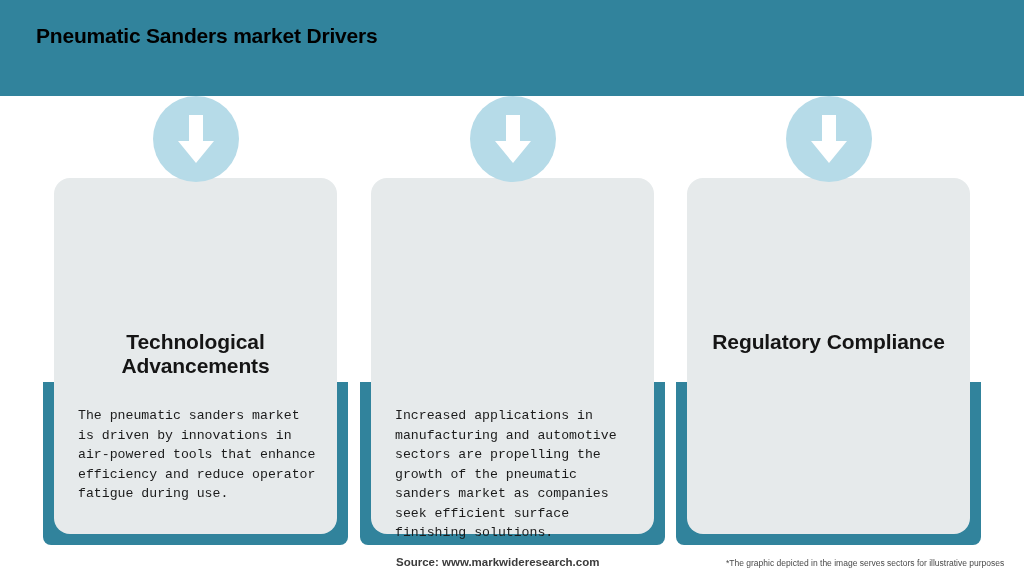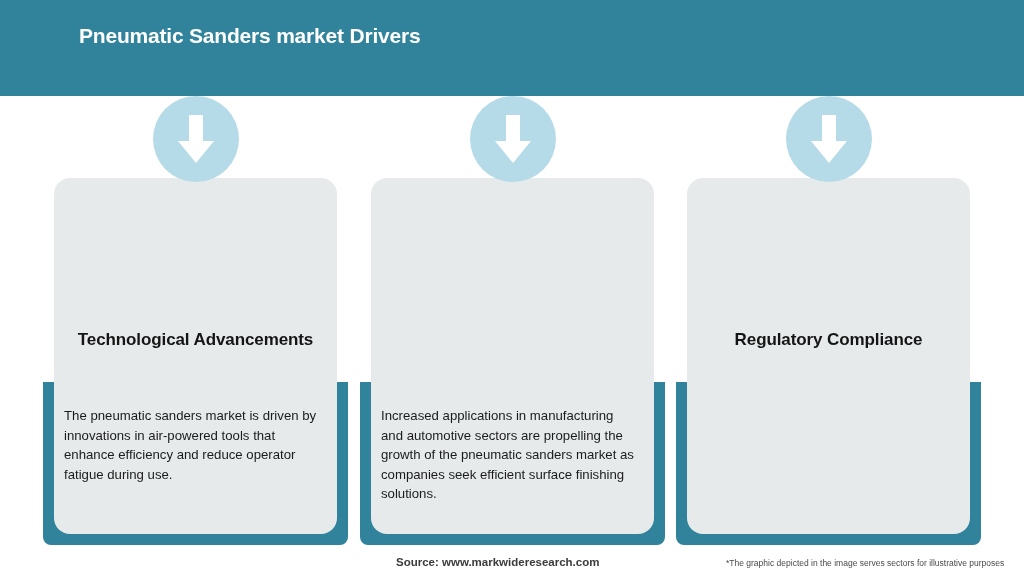--- a/index.html
+++ b/index.html
@@ -24,24 +24,23 @@
     width: 1024px;
     height: 96px;
     background: #31839c;
   }
   .header-title {
     position: absolute;
     left: 36px;
     top: 24px;
     font-size: 21px;
     font-weight: bold;
-    color: #ffffff;
+    color: #000000;
     letter-spacing: -0.2px;
     white-space: nowrap;
-    margin-left: 43px;
   }
 
   
   .logo-block {
     position: absolute;
     right: 14px;
     top: 8px;
     width: 112px;
     height: 56px;
     text-align: center;
@@ -117,33 +116,34 @@
     justify-content: center;
     z-index: 3;
   }
   .card-icon svg { display: block; }
   .card-title {
     position: absolute;
     top: 152px;
     left: 16px;
     right: 16px;
     text-align: center;
-    font-size: 17px;
+    font-size: 21px;
     font-weight: bold;
     color: #151515;
     letter-spacing: -0.1px;
   }
   .card-text {
     position: absolute;
     top: 228px;
-    left: 10px;
+    left: 24px;
     right: 20px;
     font-size: 13.2px;
     line-height: 19.5px;
     color: #1b1b1b;
+    font-family: Liberation Mono, monospace;
   }
 
   
   .footer-source {
     position: absolute;
     left: 396px;
     top: 556px;
     font-size: 11.5px;
     font-weight: bold;
     color: #3b3b3b;

